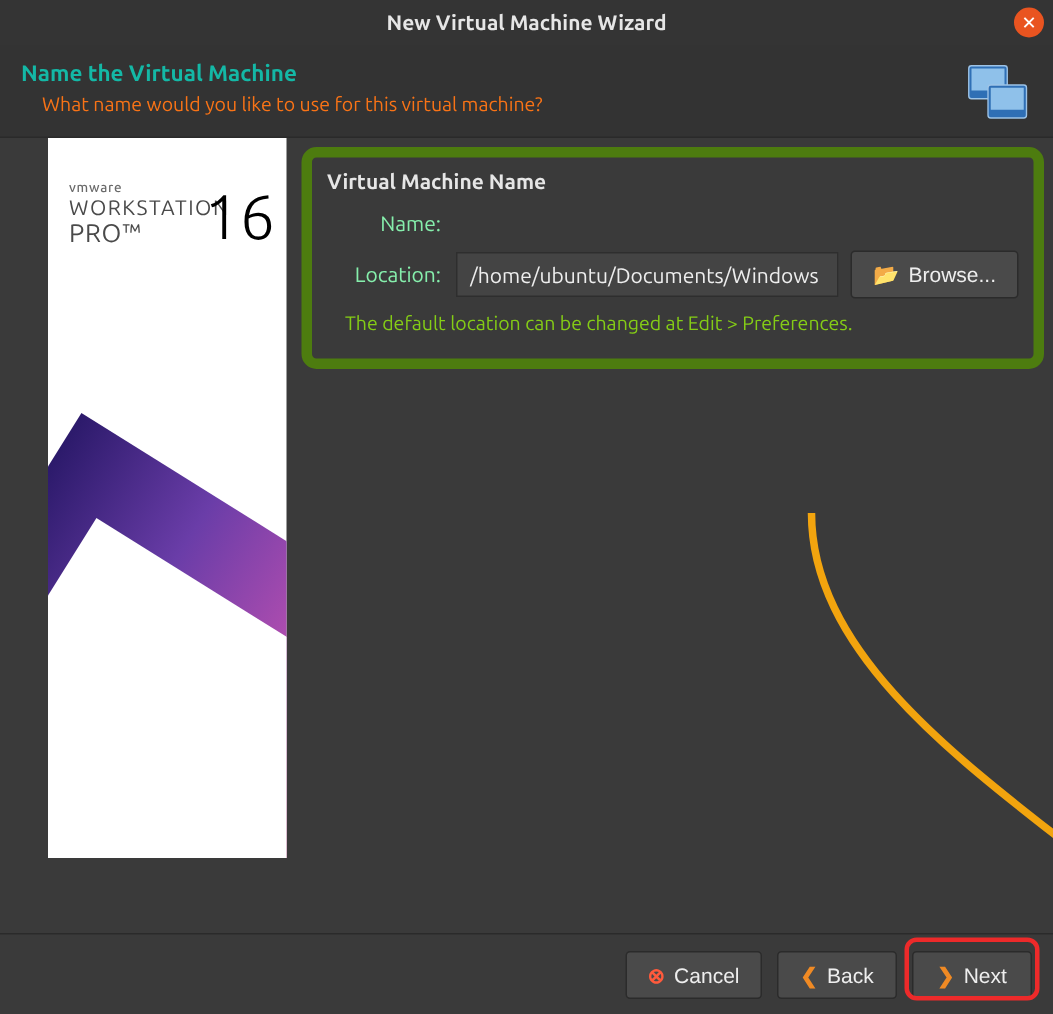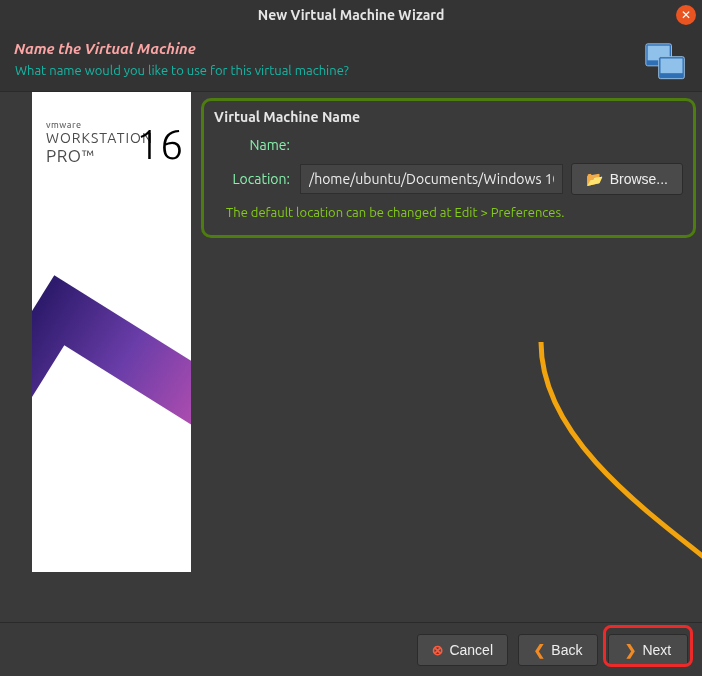--- a/index.html
+++ b/index.html
@@ -27,22 +27,22 @@
     display: flex; align-items: center; justify-content: center;
     color: #fff; font-size: 12px;
     cursor: pointer;
   }
   .header {
     background: #333333;
     padding: 10px 14px 14px 14px;
     position: relative;
     border-bottom: 1px solid #2a2a2a;
   }
-  .header h2 { font-size: 15px; font-weight: bold; color: #fca5a5; font-style: italic; }
-  .header p { font-size: 13px; color: #14b8a6; margin-top: 6px; margin-left: 1px; }
+  .header h2 { font-size: 15px; font-weight: bold; color: #14b8a6; }
+  .header p { font-size: 13px; color: #f97316; margin-top: 6px; margin-left: 14px; }
   .header-icon {
     position: absolute; right: 14px; top: 12px;
     width: 44px; height: 44px;
   }
   .body {
     display: flex;
     height: 556px;
     padding-left: 32px;
   }
   .sidebar-img {
@@ -76,21 +76,21 @@
     transform: rotate(32deg);
     background: #fff;
   }
   .main {
     flex: 1;
     padding: 0;
     position: relative;
   }
   .highlight-box {
     margin: 6px 6px 0 10px;
-    border: 3px solid #4d7c0f;
+    border: 7px solid #4d7c0f;
     border-radius: 10px;
     padding: 8px 10px 16px 10px;
   }
   .group-title { font-size: 14px; font-weight: bold; color: #e6e6e6; margin-bottom: 12px; }
   .form-row { display: flex; align-items: center; margin-bottom: 10px; }
   .form-label { width: 86px; text-align: right; padding-right: 10px; font-size: 14px; color: #86efac; }
   .text-input {
     flex: 1;
     background: #444444;
     border: 1px solid #2e2e2e;

